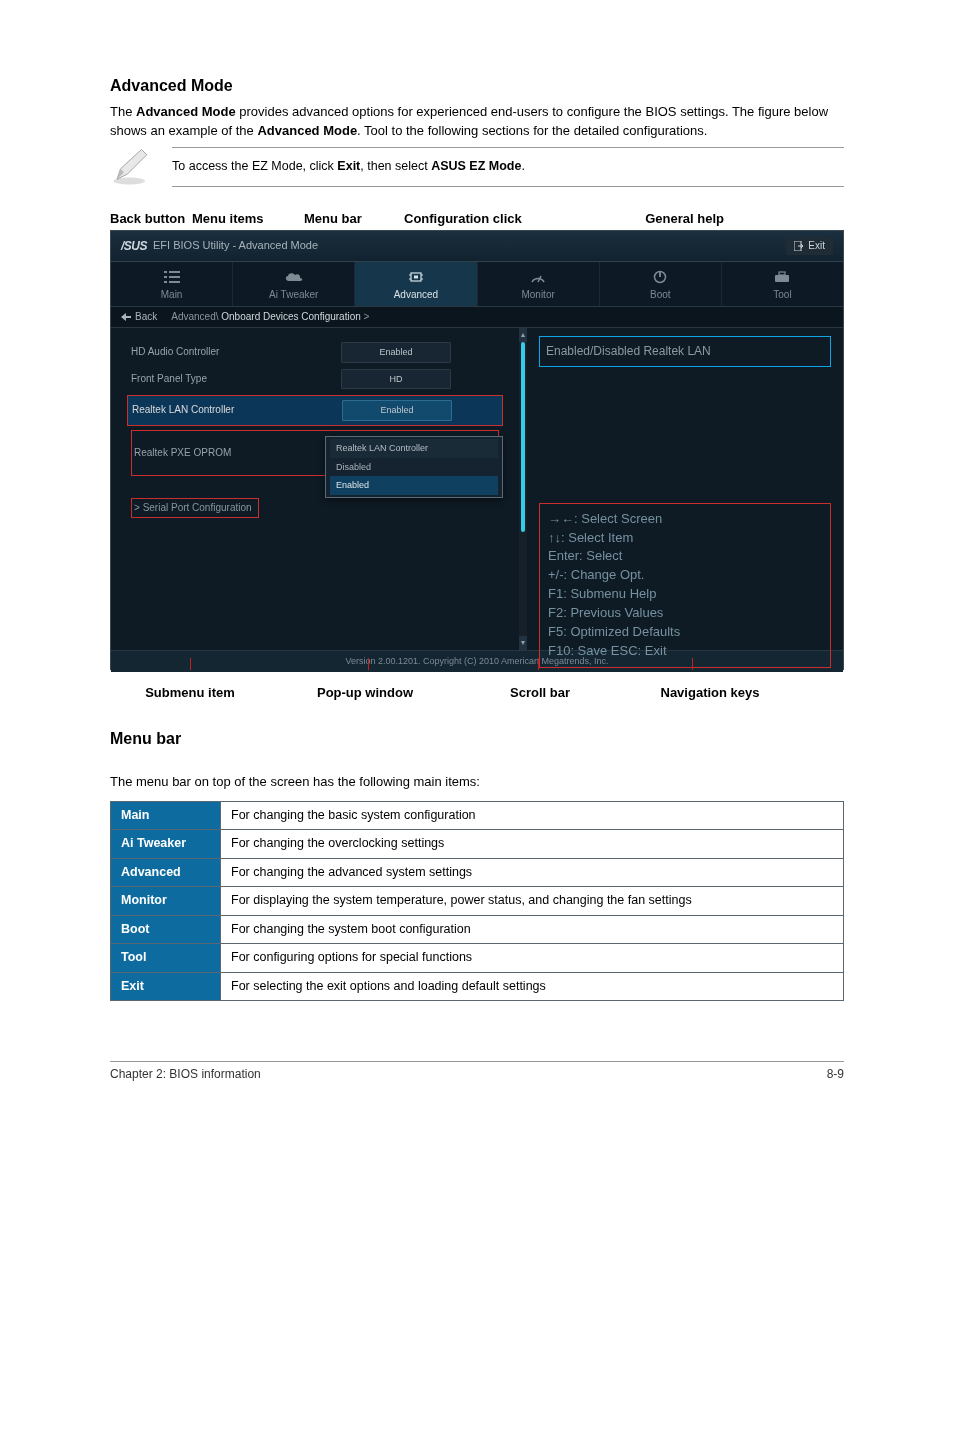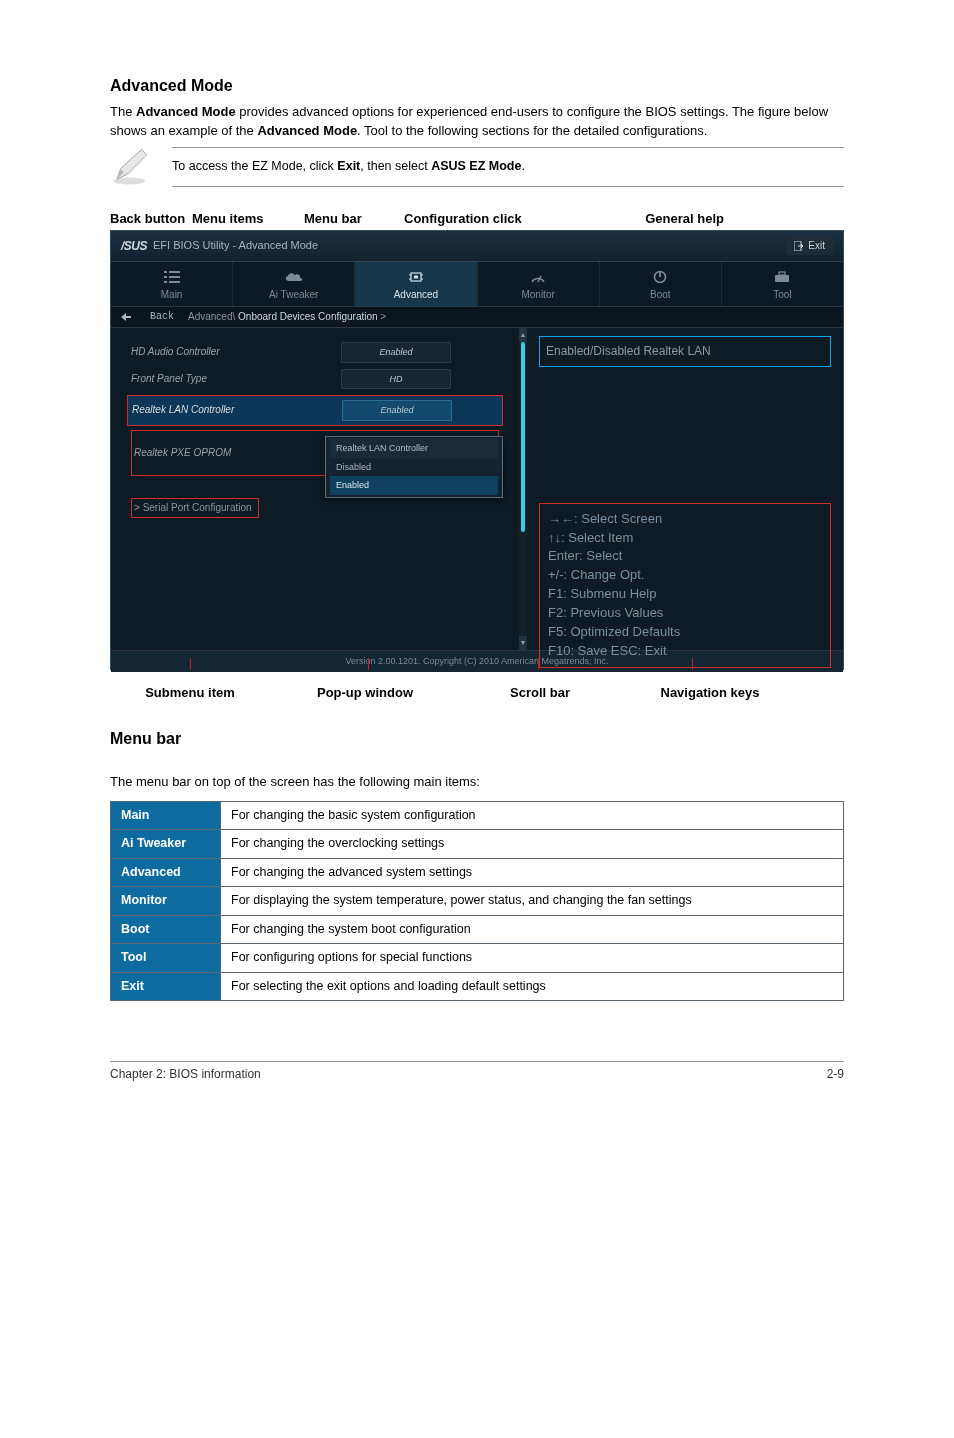--- a/index.html
+++ b/index.html
@@ -53,31 +53,31 @@
   .bios-tab:last-child { border-right: none; }
   .bios-tab.active { background: #16374b; }
   .bios-tab .tab-icon { height: 18px; display:flex; align-items:center; justify-content:center; }
   .bios-tab .tab-label { color: #7c8a93; font-size: 10px; }
   .bios-tab.active .tab-label { color: #d8e1e6; }
 
   .tab-icon svg { fill: #7f8b94; }
   .bios-tab.active .tab-icon svg { fill: #d3e2eb; }
 
   .bios-backrow { background: #0b151e; padding: 3px 10px; display: flex; align-items: center; gap: 14px; border-bottom: 1px solid #2a3742; }
-  .back-btn { color: #aab4bb; display: flex; align-items: center; gap: 19px; font-family: Liberation Mono, monospace; }
+  .back-btn { color: #aab4bb; display: flex; align-items: center; gap: 4px; }
   .back-btn svg { fill: #aab4bb; }
   .breadcrumb { color: #8a959c; }
   .breadcrumb b { color: #cfd7dc; font-weight: normal; }
 
   .bios-body { display: flex; height: 322px; }
   .bios-left { flex: 0 0 400px; padding: 14px 12px 0 20px; position: relative; }
   .bios-right { flex: 0 0 16px; position: relative; }
   .bios-help { flex: 1; padding: 10px 12px 0 12px; }
 
-  .cfg-row { display: flex; align-items: center; margin-bottom: 6px; font-style: italic; }
+  .cfg-row { display: flex; align-items: center; margin-bottom: 6px; }
   .cfg-label { flex: 0 0 210px; color: #97a3aa; font-size: 10px; }
   .cfg-value { flex: 0 0 110px; background: #182633; text-align: center; padding: 3px 0; color: #bcc6cc; font-size: 9px; border: 1px solid #2b3a45; border-radius: 1px; }
 
   .redbox { border: 1px solid #cc2d2d; padding: 2px 4px; display: inline-block; }
   .row-red { border: 1px solid #cc2d2d; padding: 12px 2px; }
 
   .highlight-row { background: #0c3658; margin: 6px -4px; padding: 4px 4px; }
   .highlight-row .cfg-label { color: #d9dadb; }
 
   .popup {
@@ -351,14 +351,14 @@
       </tr>
       <tr>
         <td class="mname">Exit</td>
         <td>For selecting the exit options and loading default settings</td>
       </tr>
     </tbody>
 </table>
 
 <div class="page-footer">
   <span>Chapter 2: BIOS information</span>
-  <span>2-9</span>
+  <span>8-9</span>
 </div>
 
 </body></html>

